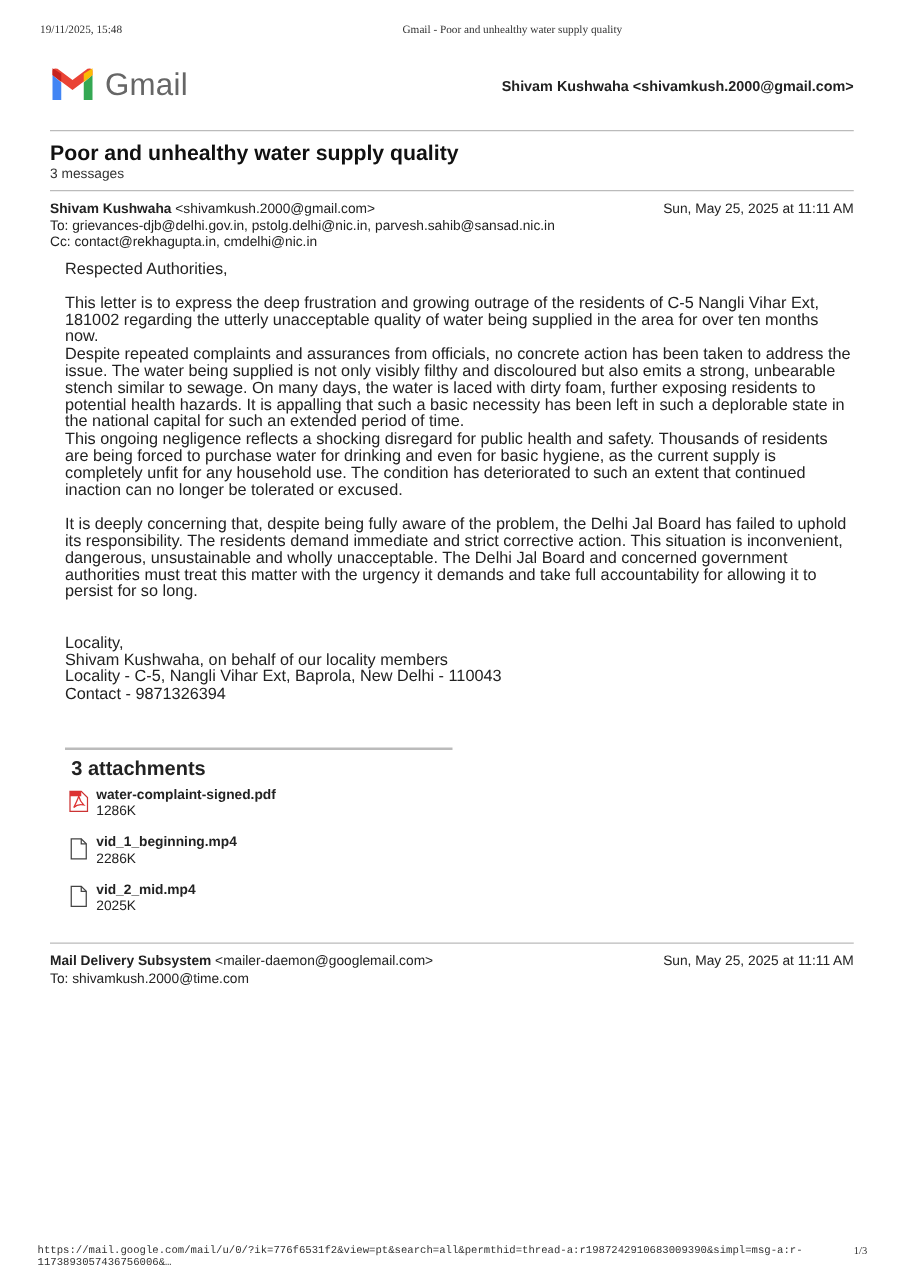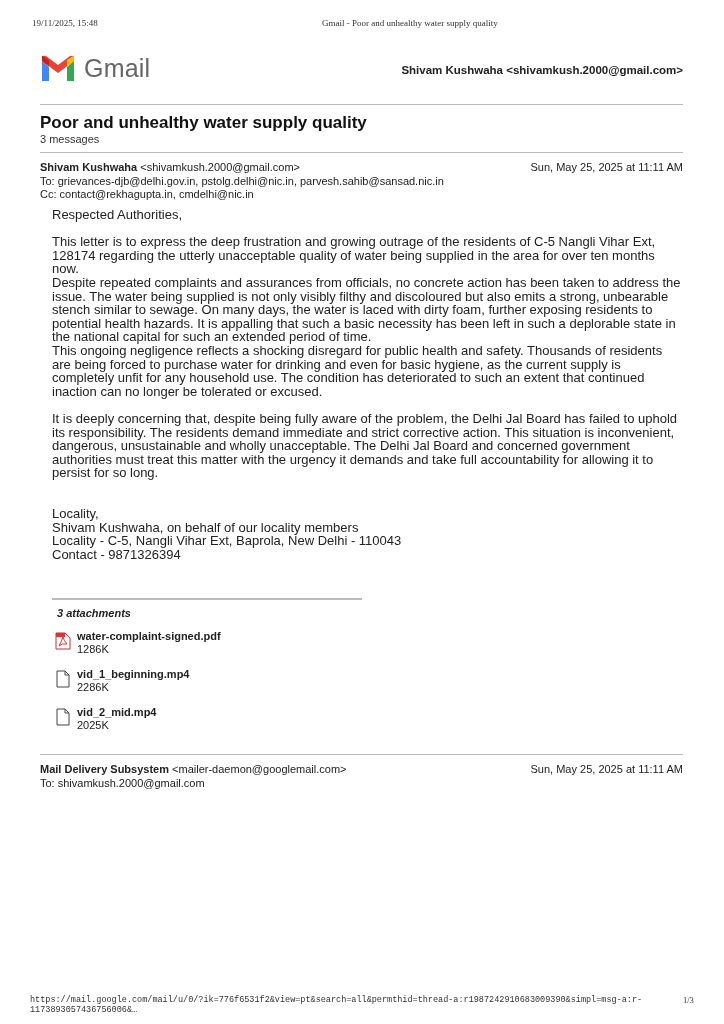--- a/index.html
+++ b/index.html
@@ -1,34 +1,34 @@
 <!DOCTYPE html>
 <html><head>
 <meta charset="utf-8">
 <style>
   html, body { margin:0; padding:0; background:#ffffff; }
   body { width:724px; height:1024px; position:relative; overflow:hidden; font-family:"Liberation Sans", sans-serif; color:#222; }
   .print-header { position:absolute; top:18px; left:0; width:724px; font-family:"Liberation Serif", serif; font-size:9px; color:#333; }
   .print-header .date { position:absolute; left:32px; }
   .print-header .ptitle { position:absolute; left:322px; }
-  .logo { position:absolute; left:40px; top:54px; display:flex; align-items:center; }
+  .logo { position:absolute; left:40px; top:54px; display:flex; }
   .logo svg { display:block; }
   .logo .word { font-size:25px; color:#666; margin-left:8px; letter-spacing:0.2px; }
   .account { position:absolute; right:41px; top:64px; font-size:11.5px; font-weight:bold; color:#222; }
   .hr { position:absolute; height:1px; background:#bbb; }
   .subject { position:absolute; left:40px; top:113px; font-size:17px; font-weight:bold; color:#111; }
   .count { position:absolute; left:40px; top:133px; font-size:11px; color:#333; }
   .msg-head { position:absolute; left:40px; width:643px; font-size:11px; line-height:13.5px; color:#222; }
   .msg-head .from b { font-weight:bold; }
   .msg-head .date { position:absolute; right:0; top:0; }
   .body { position:absolute; left:52px; top:208px; width:630px; font-size:13px; line-height:13.6px; color:#222; }
   .body p { margin:0; }
   .body .gap { height:13.6px; }
   .att-hr { position:absolute; left:52px; top:598px; width:310px; height:2px; background:#bbb; }
-  .att-title { position:absolute; left:57px; top:607px; font-size:11px; font-weight:bold;font-style:italic; }
+  .att-title { position:absolute; left:57px; top:607px; font-size:16px; font-weight:bold; }
   .att { position:absolute; left:55px; display:flex; }
   .att .icon { width:16px; height:18px; margin-right:6px; margin-top:2px; }
   .att .name { font-size:11px; font-weight:bold; line-height:13px; }
   .att .size { font-size:11px; line-height:13px; }
   .footer { position:absolute; top:995px; left:0; width:724px; font-family:"Liberation Serif", serif; font-size:8.5px; color:#333; }
   .footer .url { position:absolute; left:30px;font-family:Liberation Mono, monospace; }
   .footer .pg { position:absolute; left:683px; }
 </style>
 </head>
 <body>
@@ -64,21 +64,21 @@
     <span>&lt;shivamkush.2000@gmail.com&gt;</span>
   </div>
   <span class="date">Sun, May 25, 2025 at 11:11 AM</span>
   <div>To: grievances-djb@delhi.gov.in, pstolg.delhi@nic.in, parvesh.sahib@sansad.nic.in</div>
   <div>Cc: contact@rekhagupta.in, cmdelhi@nic.in</div>
 </div>
 
 <div class="body">
   <p>Respected Authorities,</p>
   <div class="gap"></div>
-  <p>This letter is to express the deep frustration and growing outrage of the residents of C-5 Nangli Vihar Ext, 128174 regarding the utterly unacceptable quality of water being supplied in the area for over ten months now.</p>
+  <p>This letter is to express the deep frustration and growing outrage of the residents of C-5 Nangli Vihar Ext, 181002 regarding the utterly unacceptable quality of water being supplied in the area for over ten months now.</p>
   <p>Despite repeated complaints and assurances from officials, no concrete action has been taken to address the issue. The water being supplied is not only visibly filthy and discoloured but also emits a strong, unbearable stench similar to sewage. On many days, the water is laced with dirty foam, further exposing residents to potential health hazards. It is appalling that such a basic necessity has been left in such a deplorable state in the national capital for such an extended period of time.</p>
   <p>This ongoing negligence reflects a shocking disregard for public health and safety. Thousands of residents are being forced to purchase water for drinking and even for basic hygiene, as the current supply is completely unfit for any household use. The condition has deteriorated to such an extent that continued inaction can no longer be tolerated or excused.</p>
   <div class="gap"></div>
   <p>It is deeply concerning that, despite being fully aware of the problem, the Delhi Jal Board has failed to uphold its responsibility. The residents demand immediate and strict corrective action. This situation is inconvenient, dangerous, unsustainable and wholly unacceptable. The Delhi Jal Board and concerned government authorities must treat this matter with the urgency it demands and take full accountability for allowing it to persist for so long.</p>
   <div class="gap"></div>
   <div class="gap"></div>
   <p>Locality,</p>
   <p>Shivam Kushwaha, on behalf of our locality members</p>
   <p>Locality - C-5, Nangli Vihar Ext, Baprola, New Delhi - 110043</p>
   <p>Contact - 9871326394</p>
@@ -122,19 +122,19 @@
 </div>
 
 <div class="hr" style="left:40px; top:754px; width:643px;"></div>
 
 <div class="msg-head" style="top:763px;">
   <div class="from">
     <b>Mail Delivery Subsystem</b>
     <span>&lt;mailer-daemon@googlemail.com&gt;</span>
   </div>
   <span class="date">Sun, May 25, 2025 at 11:11 AM</span>
-  <div>To: shivamkush.2000@gmail.com</div>
+  <div>To: shivamkush.2000@time.com</div>
 </div>
 
 <div class="footer">
   <span class="url">https://mail.google.com/mail/u/0/?ik=776f6531f2&amp;view=pt&amp;search=all&amp;permthid=thread-a:r1987242910683009390&amp;simpl=msg-a:r-1173893057436756006&amp;…</span>
   <span class="pg">1/3</span>
 </div>
 
 </body></html>

